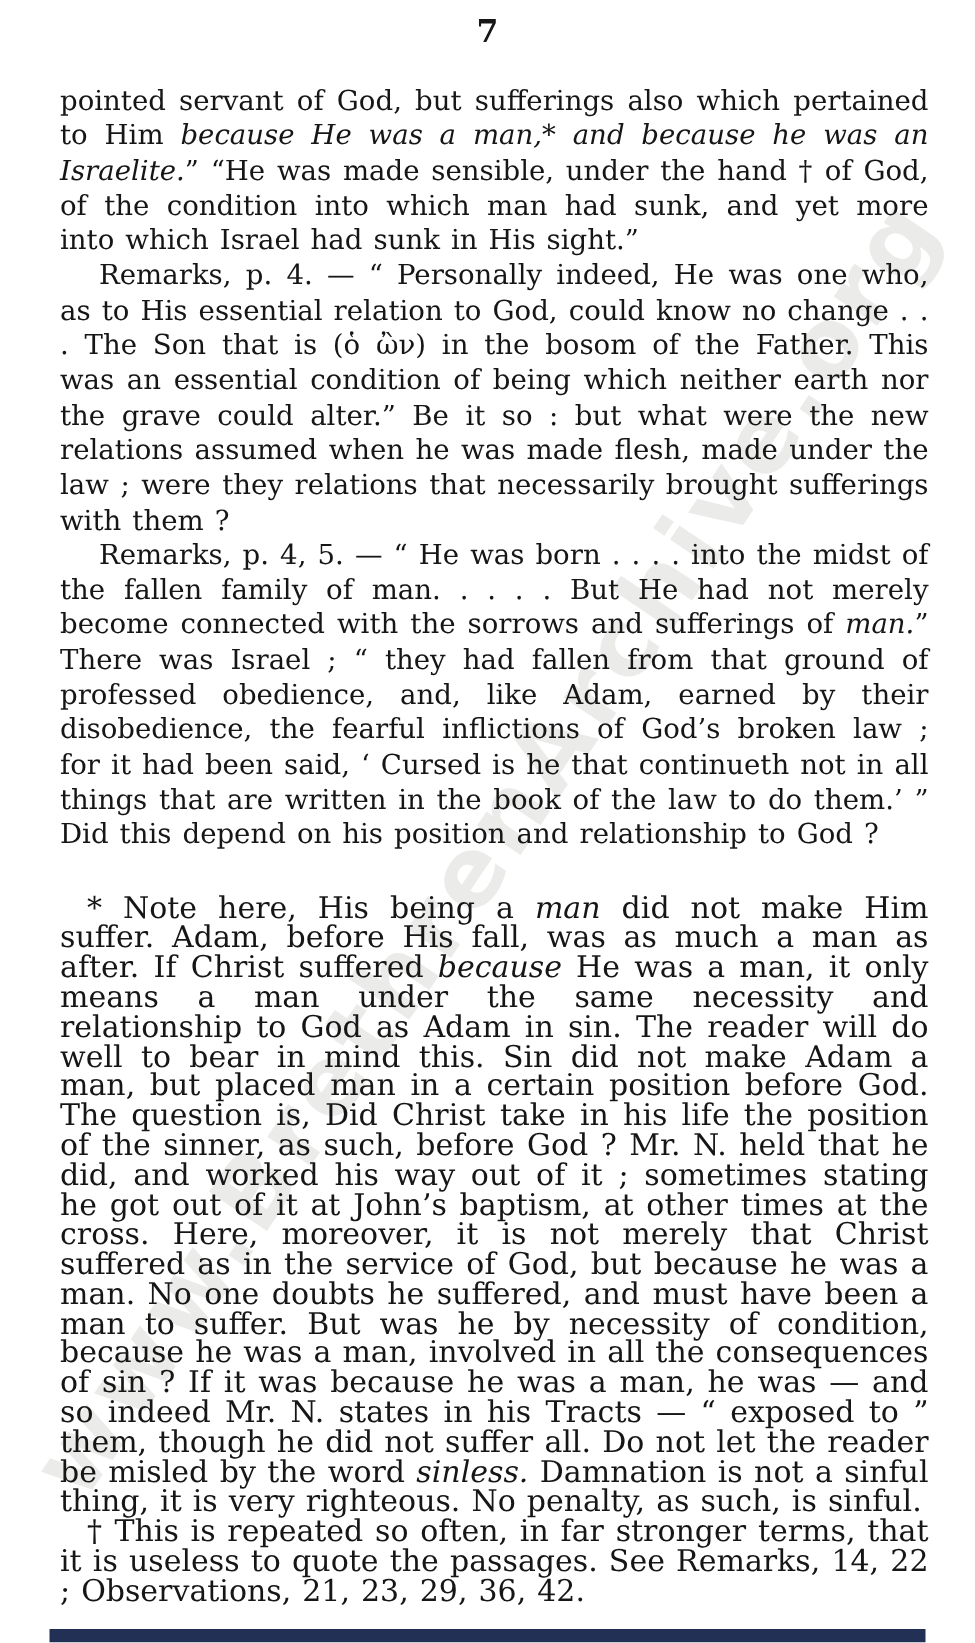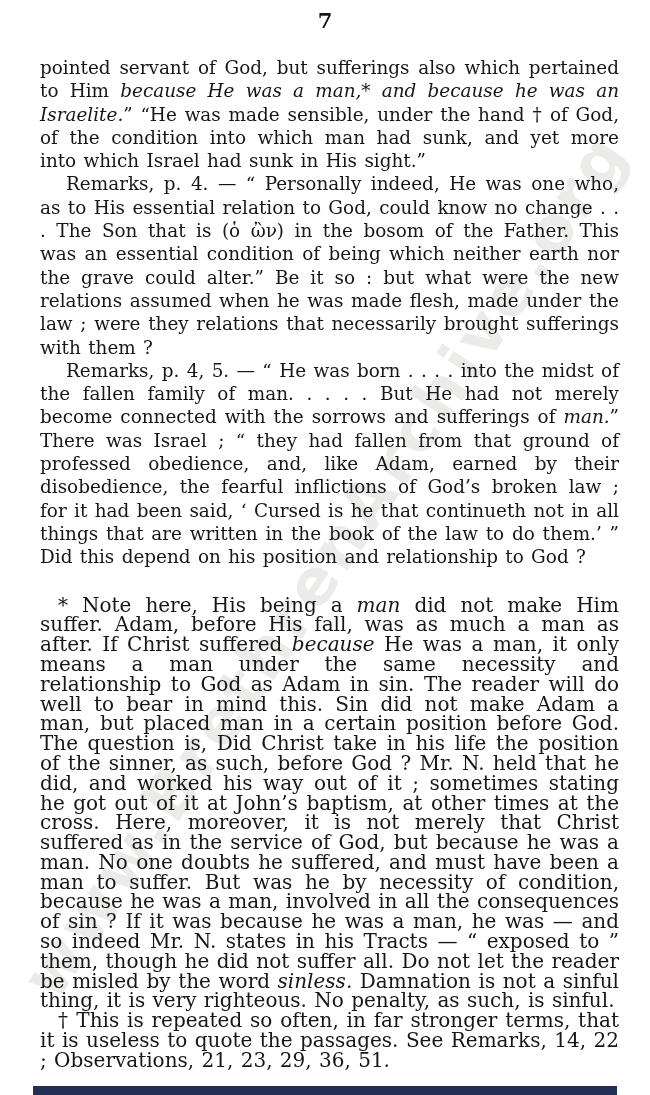--- a/index.html
+++ b/index.html
@@ -96,20 +96,20 @@
   <div class="content">
 
     <div class="main-text">
       <p><span>pointed servant of God, but sufferings also which pertained to Him </span><em>because He was a man,</em><span>* </span><em>and because he was an Israelite.</em><span>”  “He was made sensible, under the hand † of God, of the condition into which man had sunk, and yet more into which Israel had sunk in His sight.”</span></p>
       <p class="indented"><span>Remarks, p. 4. — “ Personally indeed, He was one who, as to His essential relation to God, could know no change . . . The Son that is (ὁ ὢν) in the bosom of the Father.  This was an essential condition of being which neither earth nor the grave could alter.”  Be it so : but what were the new relations assumed when he was made flesh, made under the law ;  were they relations that necessarily brought sufferings with them ?</span></p>
       <p class="indented"><span>Remarks, p. 4, 5. — “ He was born . . . . into the midst of the fallen family of man. . . . .  But He had not merely become connected with the sorrows and sufferings of </span><em>man.</em><span>” There was Israel ;  “ they had fallen from that ground of professed obedience, and, like Adam, earned by their disobedience, the fearful inflictions of God’s broken law ;  for it had been said, ‘ Cursed is he that continueth not in all things that are written in the book of the law to do them.’ ”   Did this depend on his position and relationship to God ?</span></p>
     </div>
 
     <div class="footnotes">
       <p><span>* Note here, His being a </span><em>man</em><span> did not make Him suffer.  Adam, before His fall, was as much a man as after.  If Christ suffered </span><em>because</em><span> He was a man, it only means a man under the same necessity and relationship to God as Adam in sin.  The reader will do well to bear in mind this.  Sin did not make Adam a man, but placed man in a certain position before God.  The question is, Did Christ take in his life the position of the sinner, as such, before God ?  Mr. N. held that he did, and worked his way out of it ; sometimes stating he got out of it at John’s baptism, at other times at the cross.  Here, moreover, it is not merely that Christ suffered as in the service of God, but because he was a man.  No one doubts he suffered, and must have been a man to suffer.  But was he by necessity of condition, because he was a man, involved in all the consequences of sin ?  If it was because he was a man, he was — and so indeed Mr. N. states in his Tracts — “ exposed to ” them, though he did not suffer all.  Do not let the reader be misled by the word </span><em>sinless.</em><span>  Damnation is not  a sinful thing, it is very righteous.   No penalty, as such, is sinful.</span></p>
-      <p><span>† This is repeated so often, in far stronger terms, that it is useless to quote the passages.   See Remarks, 14, 22 ;  Observations, 21, 23, 29, 36, 51.</span></p>
+      <p><span>† This is repeated so often, in far stronger terms, that it is useless to quote the passages.   See Remarks, 14, 22 ;  Observations, 21, 23, 29, 36, 42.</span></p>
     </div>
 
   </div>
 
   <div class="accent-bar" style="background: rgb(34, 48, 85);"></div>
 
 </div>
 
 </body></html>

